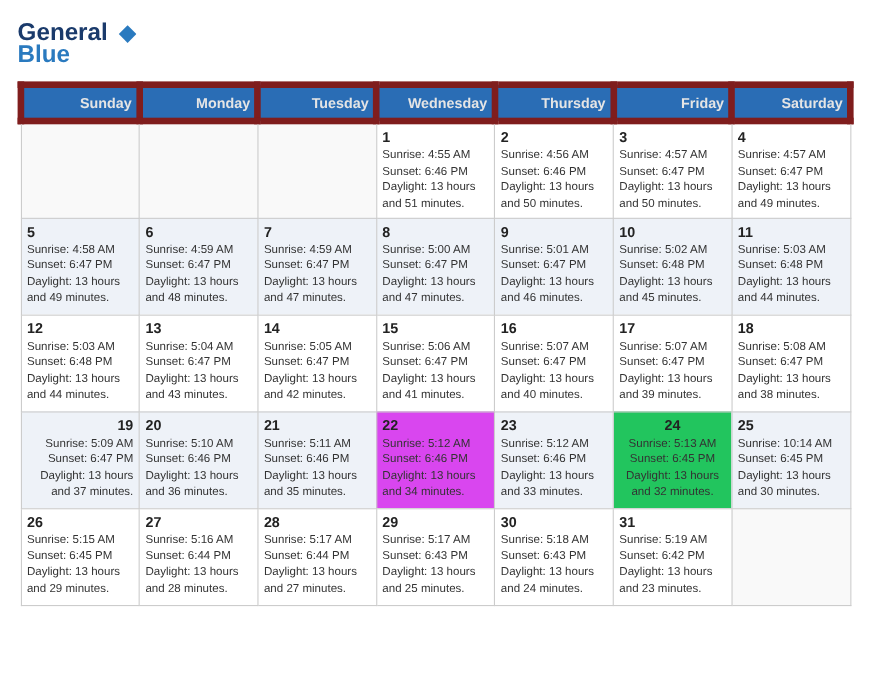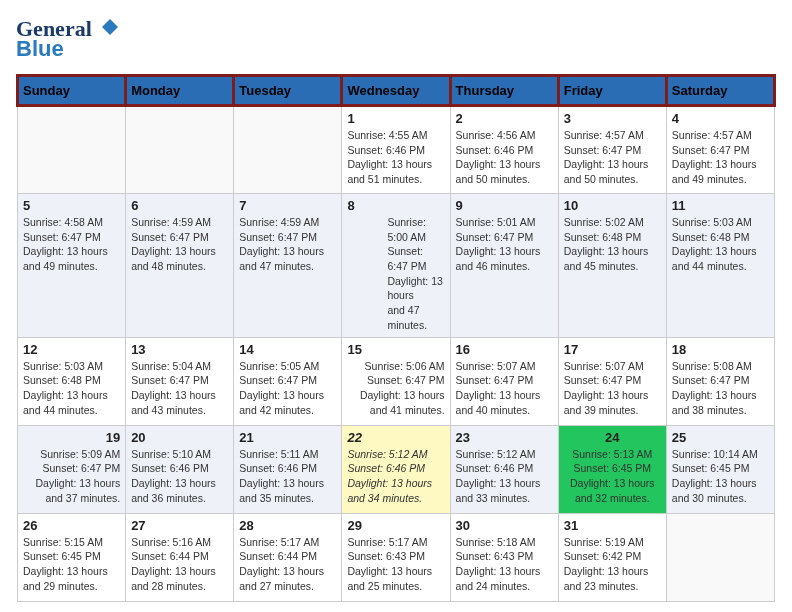--- a/index.html
+++ b/index.html
@@ -16,23 +16,22 @@
       align-items: flex-start;
       margin-bottom: 12px;
     }
     .logo {
       display: flex;
       flex-direction: column;
       align-items: flex-start;
     }
     .logo-row {
       display: flex;
-      align-items: flex-start;
+      align-items: flex-end;
       gap: 4px;
-      font-family: Liberation Serif, serif;
     }
     .title-area {
       text-align: right;
     }
     .month-title {
       font-size: 32px;
       font-weight: bold;
       color: #222;
     }
     .location-title {
@@ -41,26 +40,26 @@
     }
     table {
       width: 100%;
       border-collapse: collapse;
       table-layout: fixed;
     }
     thead tr {
       background: #2a6db5;
     }
     thead th {
-      color: #000000;
+      color: #e5e5e5;
       font-size: 13px;
       font-weight: bold;
       padding: 6px 4px;
-      text-align: left;
-      border: 3px solid #7f1d1d;
+      text-align: right;
+      border: 6px solid #7f1d1d;
     }
     tbody tr {
       vertical-align: top;
     }
     tbody td {
       border: 1px solid #ccc;
       padding: 4px 5px;
       font-size: 11px;
       color: #333;
       min-height: 80px;
@@ -171,21 +170,21 @@
         </td>
         <td style="background: rgb(238, 242, 248);">
           <span class="day-number">7</span>
           <div class="day-info" style="white-space: pre-line;">Sunrise: 4:59 AM
 Sunset: 6:47 PM
 Daylight: 13 hours
 and 47 minutes.</div>
         </td>
         <td style="background: rgb(238, 242, 248);">
           <span class="day-number">8</span>
-          <div class="day-info" style="white-space: pre-line; margin-left: 40px;">Sunrise: 5:00 AM
+          <div class="day-info" style="white-space: pre-line;">Sunrise: 5:00 AM
 Sunset: 6:47 PM
 Daylight: 13 hours
 and 47 minutes.</div>
         </td>
         <td style="background: rgb(238, 242, 248);">
           <span class="day-number">9</span>
           <div class="day-info" style="white-space: pre-line;">Sunrise: 5:01 AM
 Sunset: 6:47 PM
 Daylight: 13 hours
 and 46 minutes.</div>
@@ -222,21 +221,21 @@
         </td>
         <td style="background: rgb(255, 255, 255);">
           <span class="day-number">14</span>
           <div class="day-info" style="white-space: pre-line;">Sunrise: 5:05 AM
 Sunset: 6:47 PM
 Daylight: 13 hours
 and 42 minutes.</div>
         </td>
         <td style="background: rgb(255, 255, 255);">
           <span class="day-number">15</span>
-          <div class="day-info" style="white-space: pre-line; text-align: right;">Sunrise: 5:06 AM
+          <div class="day-info" style="white-space: pre-line;">Sunrise: 5:06 AM
 Sunset: 6:47 PM
 Daylight: 13 hours
 and 41 minutes.</div>
         </td>
         <td style="background: rgb(255, 255, 255);">
           <span class="day-number">16</span>
           <div class="day-info" style="white-space: pre-line;">Sunrise: 5:07 AM
 Sunset: 6:47 PM
 Daylight: 13 hours
 and 40 minutes.</div>
@@ -271,21 +270,21 @@
 Daylight: 13 hours
 and 36 minutes.</div>
         </td>
         <td style="background: rgb(238, 242, 248);">
           <span class="day-number">21</span>
           <div class="day-info" style="white-space: pre-line;">Sunrise: 5:11 AM
 Sunset: 6:46 PM
 Daylight: 13 hours
 and 35 minutes.</div>
         </td>
-        <td style="background: #fef9c3; font-style: italic;">
+        <td style="background: #d946ef;">
           <span class="day-number">22</span>
           <div class="day-info" style="white-space: pre-line;">Sunrise: 5:12 AM
 Sunset: 6:46 PM
 Daylight: 13 hours
 and 34 minutes.</div>
         </td>
         <td style="background: rgb(238, 242, 248);">
           <span class="day-number">23</span>
           <div class="day-info" style="white-space: pre-line;">Sunrise: 5:12 AM
 Sunset: 6:46 PM

